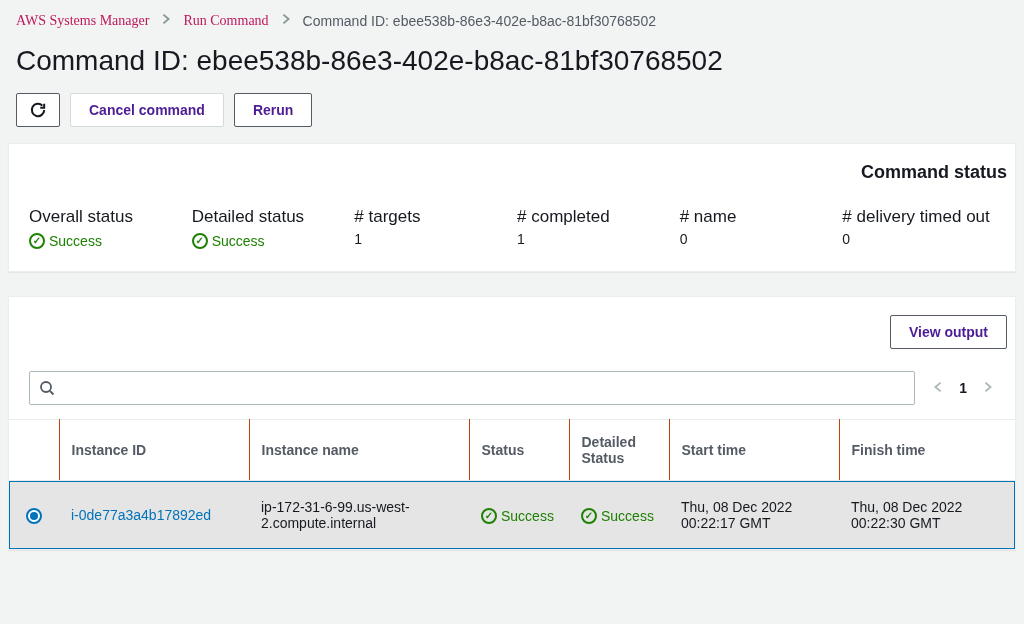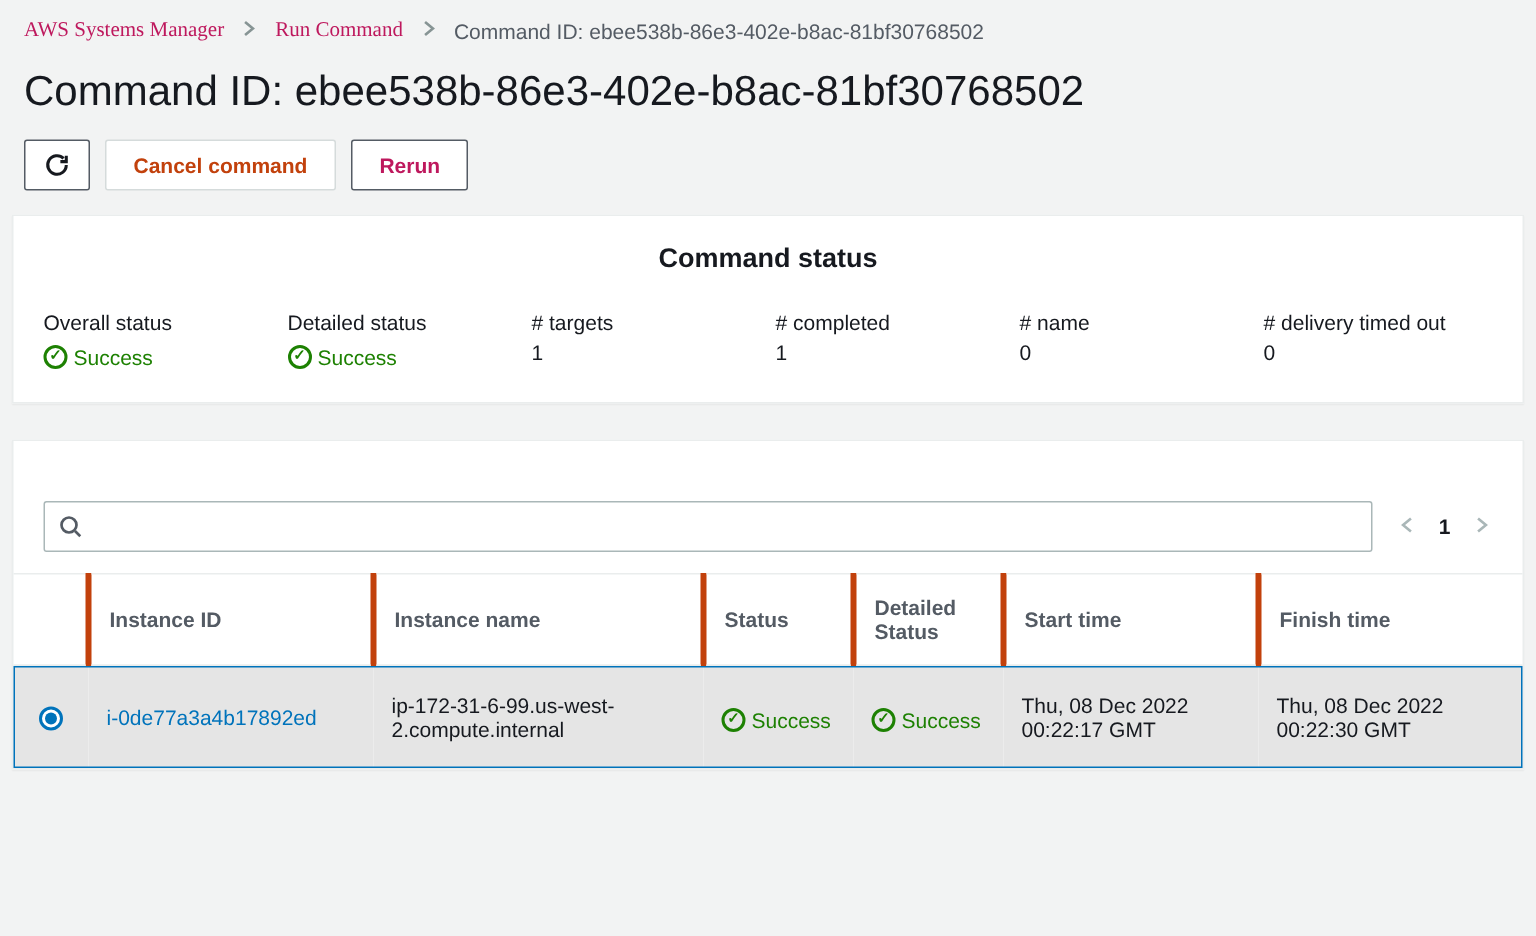--- a/index.html
+++ b/index.html
@@ -45,62 +45,62 @@
       gap: 10px;
       padding: 0 16px 16px;
     }
     .btn {
       background: #fff;
       border: 1px solid #545b64;
       border-radius: 2px;
       padding: 6px 18px;
       font-size: 14px;
       font-weight: 700;
-      color: #be185d;
+      color: #4c1d95;
       cursor: pointer;
       height: 34px;
       display: inline-flex;
       align-items: center;
       justify-content: center;
     }
     .btn.icon-btn {
       width: 44px;
       padding: 0;
     }
     .btn.disabled {
-      color: #c2410c;
+      color: #4c1d95;
       border-color: #d5dbdb;
       cursor: not-allowed;
     }
     .panel {
       background: #fff;
       border: 1px solid #eaeded;
       margin: 0 8px 24px;
       box-shadow: 0 1px 1px rgba(0,0,0,0.05);
     }
     .panel-header {
-      padding: 18px 20px 8px;
-      display: flex;
-      justify-content: center;
+      padding: 18px 8px 8px;
+      display: flex;
+      justify-content: flex-end;
       align-items: center;
     }
     .panel-header h2 {
       font-size: 18px;
       font-weight: 700;
     }
     .status-row {
       display: flex;
       padding: 16px 20px 22px;
       gap: 10px;
     }
     .status-item {
       flex: 1;
     }
     .status-item .lbl {
-      font-size: 14px;
+      font-size: 17px;
       color: #16191f;
       margin-bottom: 4px;
     }
     .status-item .val {
       font-size: 14px;
     }
     .success {
       color: #1d8102;
       display: inline-flex;
       align-items: flex-end;
@@ -171,21 +171,21 @@
       text-align: left;
       font-size: 14px;
       font-weight: 700;
       padding: 14px 12px;
       border-top: 1px solid #eaeded;
       border-bottom: 1px solid #eaeded;
       color: #545b64;
       vertical-align: middle;
     }
     thead th:not(:last-child) {
-      border-right: 4px solid #c2410c;
+      border-right: 1px solid #c2410c;
     }
     tbody td {
       padding: 18px 12px;
       vertical-align: middle;
       font-size: 14px;
     }
     tbody tr.selected {
       background: #e5e5e5;
       outline: 1px solid #0073bb;
       outline-offset: -1px;
@@ -290,20 +290,21 @@
     </div>
     <div class="status-item">
       <div class="lbl"># delivery timed out</div>
       <div class="val">0</div>
     </div>
   </div>
 </section>
 
 <section class="panel">
   <div class="panel-header">
+    <button class="btn">View output</button>
   </div>
   <div class="search-row">
     <div class="search-wrap">
       <svg class="search-icon" viewBox="0 0 16 16" fill="none" stroke="#545b64" stroke-width="1.8">
         <circle cx="7" cy="7" r="5"></circle>
         <path d="M11 11l3.5 3.5"></path>
       </svg>
       <input type="text" placeholder="" style="">
     </div>
     <div class="pager">

